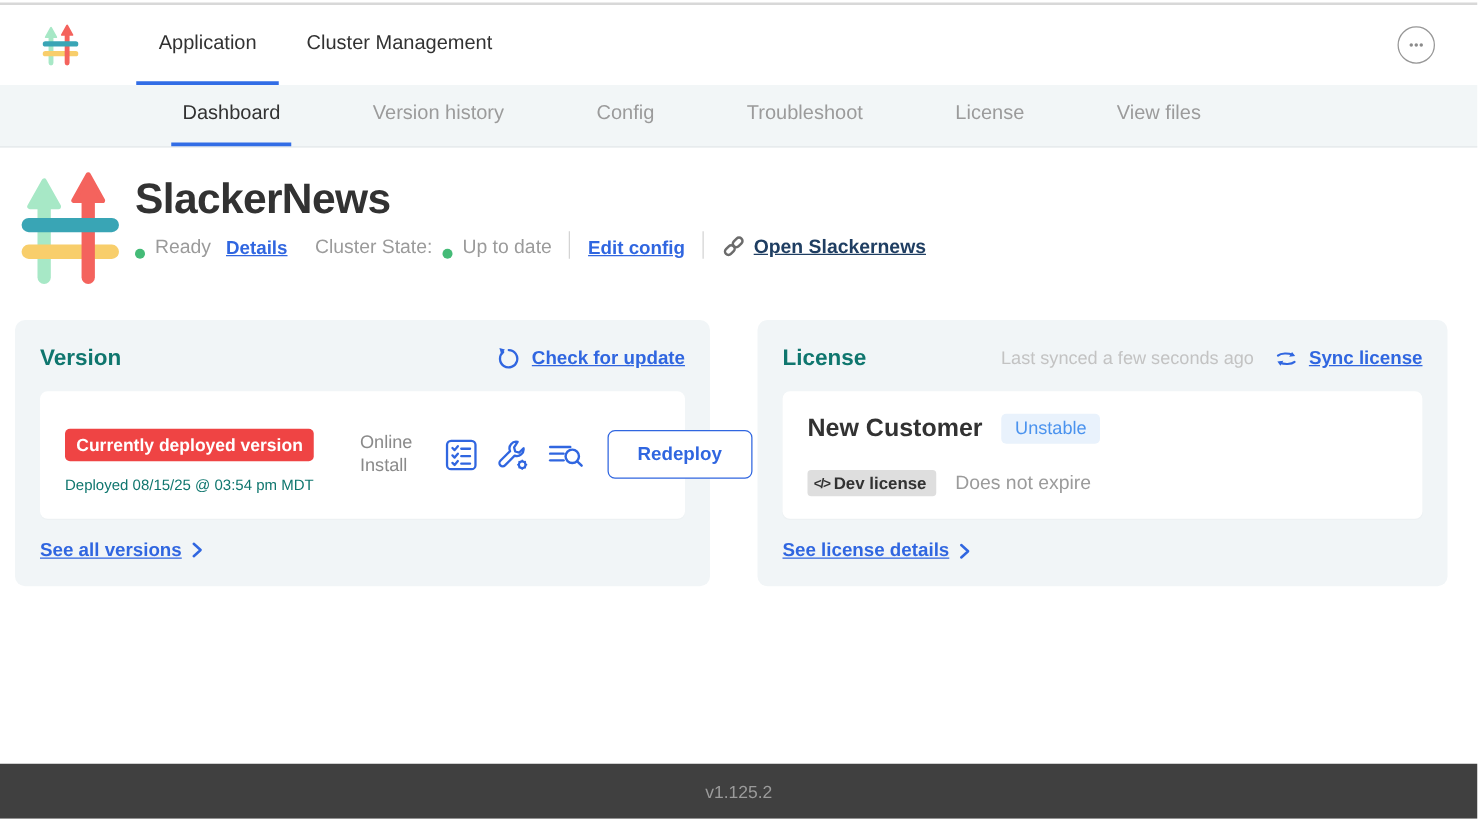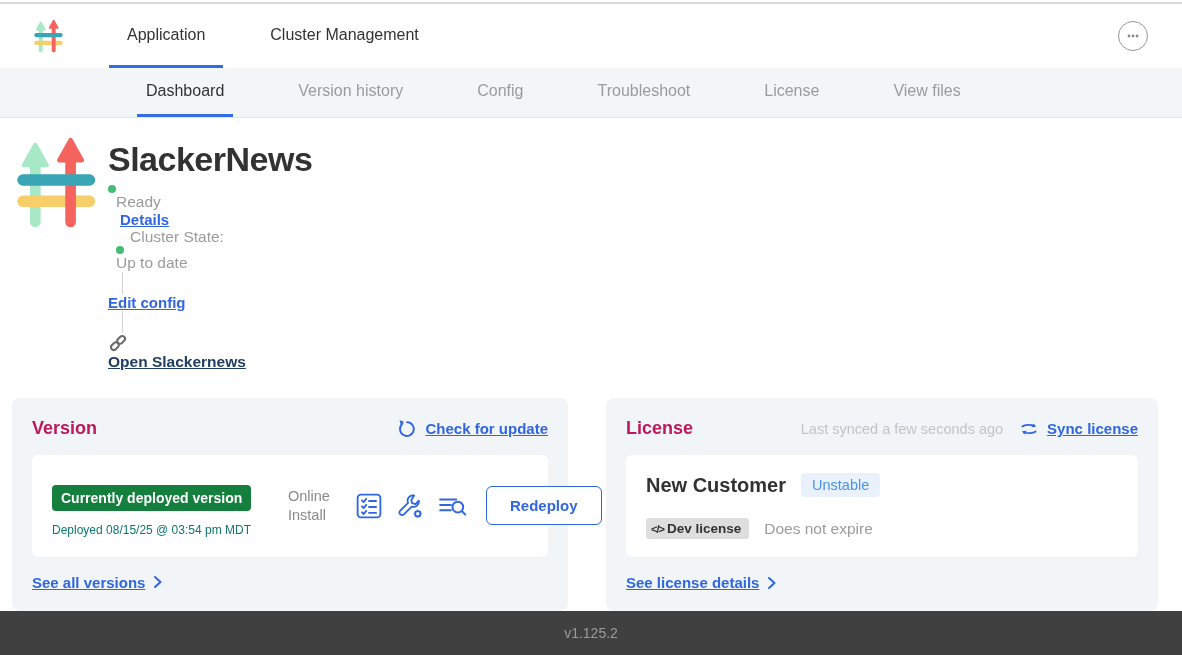--- a/index.html
+++ b/index.html
@@ -7,64 +7,64 @@
   body {
     font-family:"Liberation Sans", sans-serif;
     background:#ffffff; color:#323232;
     display:flex; flex-direction:column; overflow:hidden;
   }
   .topline { height:4px; border-bottom:2px solid #d8d8d8; background:#fff; }
 
   
   .app-header { height:64px; background:#fff; display:flex; align-items:stretch; padding-left:33px; }
   .brand { align-self:center; margin-right:46px; display:flex; }
-  .hnav { display:flex; gap:29px; }
+  .hnav { display:flex; gap:4px; }
   .htab { display:flex; align-items:center; padding:0 18px; font-size:16px; font-weight:500;
           color:#323232; border-bottom:3px solid transparent; cursor:pointer; }
   .htab.active { border-bottom-color:#326de6; }
   .menu-btn { margin-left:auto; margin-right:34px; align-self:center; width:30px; height:30px;
               border:1px solid #979797; border-radius:50%; display:flex; align-items:center;
               justify-content:center; background:#fff; cursor:pointer; }
 
   
   .subnav { height:50px; background:#f2f6f7; border-bottom:1px solid #e4e8ea;
             display:flex; padding-left:137px; }
   .stab { display:flex; align-items:center; padding:0 9px; margin-right:56px; font-size:16px;
           color:#9b9b9b; border-bottom:3px solid transparent; cursor:pointer; white-space:nowrap; }
   .stab.active { color:#323232; font-weight:500; border-bottom-color:#326de6; }
 
   
   .hero { display:flex; padding:18px 0 0 14px; gap:12px; }
   .hero-text { padding-top:4px; }
   .app-title { font-size:34px; font-weight:700; letter-spacing:-.5px; color:#323232; }
-  .status-row { display:flex; align-items:flex-start; margin-top:6px; font-size:15.5px; color:#9b9b9b;flex-direction:column; }
+  .status-row { display:flex; align-items:flex-end; margin-top:6px; font-size:15.5px; color:#9b9b9b; }
   .dot { width:8px; height:8px; border-radius:50%; background:#44bb77; display:inline-block; }
   .status-row .gap-s { margin-left:8px; } .status-row .gap-m { margin-left:12px; } .status-row .gap-l { margin-left:22px; }
   a.blue-link { color:#3066e0; font-weight:700; text-decoration:underline; font-size:15px; cursor:pointer; }
   a.dark-link { color:#1f3e62; font-weight:700; text-decoration:underline; font-size:15.5px; cursor:pointer; }
   .vdiv { width:1px; height:22px; background:#d4d4d4; margin:0 14px; }
 
   
   .cards { display:flex; gap:38px; margin:27px 24px 0 12px; align-items:flex-start; }
   .card { background:#f1f5f7; border-radius:8px; padding:20px; }
   .card.version { width:556px; }
   .card.license { flex:1; }
   .card-head { display:flex; align-items:center; margin-bottom:16px; }
-  .card-title { font-size:18px; font-weight:700; color:#be185d; }
+  .card-title { font-size:18px; font-weight:700; color:#0f766e; }
   .card-head .right { margin-left:auto; display:flex; align-items:center; gap:8px; }
   .muted-light { color:#c3c3c3; font-size:14.5px; }
   .inner { background:#fff; border-radius:6px; padding:18px 20px; box-shadow:0 1px 1px rgba(0,0,0,.02); }
 
   
   .v-inner { display:flex; align-items:center; }
   .v-left { width:232px; flex:none; }
   .v-num-row { display:flex; align-items:baseline; gap:13px; }
   .v-num { font-size:30px; font-weight:700; color:#323232; }
   .v-seq { font-size:14px; color:#9b9b9b; }
-  .green-badge { display:inline-block; margin-top:12px; background:#15803d; color:#fff;
+  .green-badge { display:inline-block; margin-top:12px; background:#ef4444; color:#fff;
                  font-size:14px; font-weight:700; padding:5px 9px; border-radius:4px; }
   .deployed { margin-top:11px; font-size:12px; color:#0f766e; line-height:1.4; width:225px; }
   .v-right { display:flex; align-items:center; gap:16px; margin-left:4px; }
   .install-type { font-size:14.5px; color:#8a8a8a; font-weight:500; line-height:1.3; width:52px; }
   .icon-row { display:flex; align-items:center; gap:14px; }
   .redeploy-btn { background:#fff; border:1px solid #3066e0; color:#3066e0; font-weight:700;
                   font-size:15px; padding:10px 23px; border-radius:6px; cursor:pointer;
                   font-family:"Liberation Sans", sans-serif; margin-left:2px; }
   .see-link { margin-top:17px; display:flex; align-items:center; gap:8px; }
 

